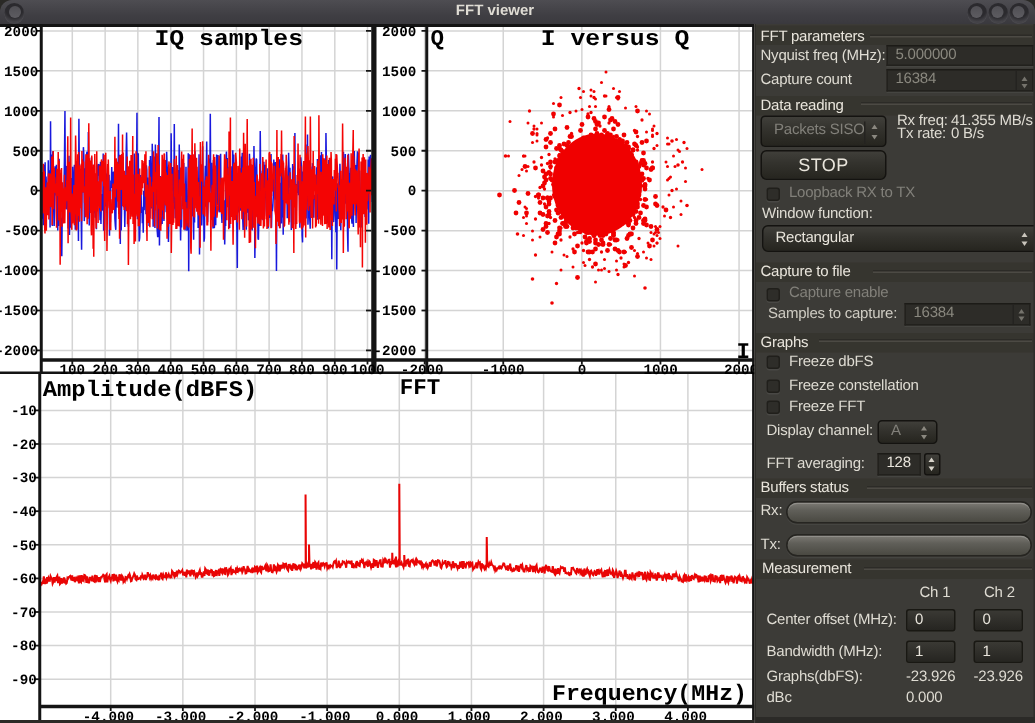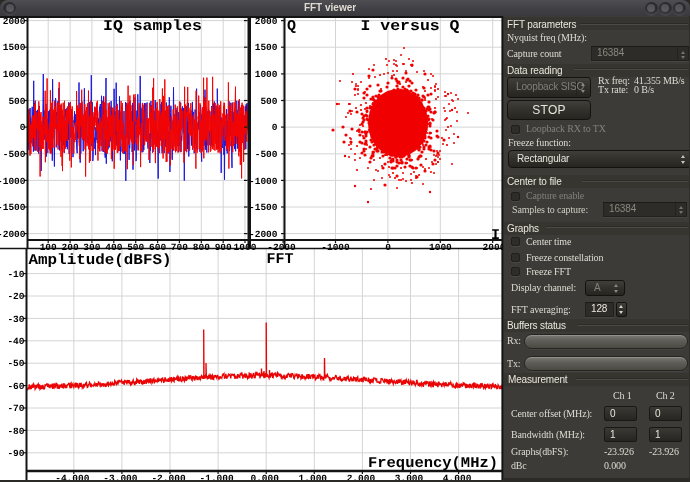--- a/index.html
+++ b/index.html
@@ -13,21 +13,21 @@
 .wbtn { position:absolute; top:1.5px; width:13px; height:13px; border-radius:50%;
   background:radial-gradient(circle at 50% 30%, #2b2a2e 52%, #454449 78%);
   box-shadow: 0 1px 0 rgba(255,255,255,0.07); }
 .wbtn::after { content:""; position:absolute; left:2.5px; top:2.5px; width:8px; height:8px;
   border-radius:50%; background:linear-gradient(#504f54,#5d5c61); }
 
 #plots { position:absolute; left:0; top:16px; width:503px; height:466px; background:#fff; }
 
 #panel { position:absolute; left:503px; top:16px; width:187px; height:466px;
   background:#3c3b37; color:#dfdcd3; font-size:10px; letter-spacing:-0.15px; border-left:1px solid #2e2d29; }
-.lab { position:absolute; white-space:nowrap;font-family:Liberation Serif, serif; }
+.lab { position:absolute; white-space:nowrap; }
 .glab { position:absolute; white-space:nowrap; color:#eae6dd; }
 .gline { position:absolute; height:2px; border-top:1px solid #2c2b27; border-bottom:1px solid #4c4a44; }
 .dis { color:#82807a; }
 .field { position:absolute; background:#2d2c28; border:1px solid #22211d; border-top:1px solid #1c1b17;
   box-shadow:0 1px 0 rgba(255,255,255,0.05); color:#8a887f; padding-left:5px; line-height:12px; }
 .btnface { background:linear-gradient(#403f3a,#34332e 40%,#26251f); border:1px solid #141310; border-radius:3px; }
 .cbox { position:absolute; width:9px; height:9px; border-radius:2px;
   background:#2e2d29; border:1px solid #201f1b; box-shadow:0 1px 0 rgba(255,255,255,0.07); }
 .spnsep { position:absolute; width:1px; background:#242320; }
 .arr { position:absolute; width:0; height:0; }
@@ -3396,62 +3396,63 @@
 
   <div style="position:absolute;left:0;right:0;top:1px;height:13px;background:#36352f"></div>
   <div style="position:absolute;left:0;right:0;top:47.5px;height:13px;background:#36352f"></div>
   <div style="position:absolute;left:0;right:0;top:158.5px;height:13px;background:#36352f"></div>
   <div style="position:absolute;left:0;right:0;top:205.5px;height:13px;background:#36352f"></div>
   <div style="position:absolute;left:0;right:0;top:302.5px;height:13px;background:#36352f"></div>
   <div style="position:absolute;left:0;right:0;top:356.5px;height:13px;background:#36352f"></div>
   <div class="glab" style="left:3px;top:2.5px">FFT parameters</div>
   <div class="gline" style="left:76px;right:2px;top:7px"></div>
   <div class="lab" style="left:3px;top:16px">Nyquist freq (MHz):</div>
+  <div class="field" style="left:87px;top:14px;width:98px;height:14px">5.000000</div>
   <div class="lab" style="left:3px;top:32px">Capture count</div>
   <div class="field" style="left:87px;top:30px;width:98px;height:15px">16384</div>
   <div class="spnsep" style="left:173px;top:31px;height:13px"></div>
   <div class="arr" style="left:177px;top:35px;border-left:2.5px solid transparent;border-right:2.5px solid transparent;border-bottom:3.5px solid #75736c"></div>
   <div class="arr" style="left:177px;top:40px;border-left:2.5px solid transparent;border-right:2.5px solid transparent;border-top:3.5px solid #75736c"></div>
   <div class="glab" style="left:3px;top:49px">Data reading</div>
   <div class="gline" style="left:70px;right:2px;top:52px"></div>
 
   <div class="btnface" style="position:absolute;left:3px;top:61px;width:84px;height:21px">
-     <span class="dis" style="position:absolute;left:8px;top:3px">Loopback SISO</span>
+     <span class="dis" style="position:absolute;left:8px;top:3px">Packets SISO</span>
      <div class="spnsep" style="left:68px;top:3px;height:15px"></div>
      <div class="arr" style="left:73px;top:5px;border-left:2.5px solid transparent;border-right:2.5px solid transparent;border-bottom:3.5px solid #8b8880"></div>
      <div class="arr" style="left:73px;top:12px;border-left:2.5px solid transparent;border-right:2.5px solid transparent;border-top:3.5px solid #8b8880"></div>
   </div>
   <div class="lab" style="left:94px;top:59px">Rx freq:</div>
   <div class="lab" style="left:130px;top:59px">41.355 MB/s</div>
   <div class="lab" style="left:94px;top:68px">Tx rate:</div>
   <div class="lab" style="left:130px;top:68px">0 B/s</div>
   <div class="btnface" style="position:absolute;left:3px;top:84px;width:84px;height:20px;border-radius:4px;text-align:center;line-height:19px;font-size:12px;letter-spacing:0.3px;color:#e9e5dc">STOP</div>
 
   <div class="cbox" style="left:7px;top:109px"></div>
   <div class="lab dis" style="left:22px;top:107px">Loopback RX to TX</div>
-  <div class="lab" style="left:4px;top:121px">Freeze function:</div>
+  <div class="lab" style="left:4px;top:121px">Window function:</div>
   <div class="btnface" style="position:absolute;left:4px;top:134px;width:210px;height:18px;border-radius:4px">
      <span style="position:absolute;left:8px;top:1.5px;color:#e9e5dc">Rectangular</span>
      <div class="arr" style="left:172px;top:4px;border-left:2.5px solid transparent;border-right:2.5px solid transparent;border-bottom:3.5px solid #c9c5bc"></div>
      <div class="arr" style="left:172px;top:10px;border-left:2.5px solid transparent;border-right:2.5px solid transparent;border-top:3.5px solid #c9c5bc"></div>
   </div>
-  <div class="glab" style="left:3px;top:160px">Center to file</div>
+  <div class="glab" style="left:3px;top:160px">Capture to file</div>
   <div class="gline" style="left:78px;right:2px;top:164px"></div>
   <div class="cbox" style="left:7px;top:176px"></div>
   <div class="lab dis" style="left:22px;top:174px">Capture enable</div>
   <div class="lab" style="left:8px;top:188px;color:#cfccc3">Samples to capture:</div>
   <div class="field" style="left:99px;top:186px;width:84px;height:15px">16384</div>
   <div class="spnsep" style="left:171px;top:187px;height:13px"></div>
   <div class="arr" style="left:175px;top:190px;border-left:2.5px solid transparent;border-right:2.5px solid transparent;border-bottom:3.5px solid #75736c"></div>
   <div class="arr" style="left:175px;top:195px;border-left:2.5px solid transparent;border-right:2.5px solid transparent;border-top:3.5px solid #75736c"></div>
   <div class="glab" style="left:3px;top:207px">Graphs</div>
   <div class="gline" style="left:42px;right:2px;top:210px"></div>
 
   <div class="cbox" style="left:7px;top:221px"></div>
-  <div class="lab" style="left:22px;top:220px">Center time</div>
+  <div class="lab" style="left:22px;top:220px">Freeze dbFS</div>
   <div class="cbox" style="left:7px;top:237px"></div>
   <div class="lab" style="left:22px;top:236px">Freeze constellation</div>
   <div class="cbox" style="left:7px;top:251px"></div>
   <div class="lab" style="left:22px;top:250px">Freeze FFT</div>
 
   <div class="lab" style="left:7px;top:266px">Display channel:</div>
   <div class="btnface" style="position:absolute;left:81px;top:264px;width:40px;height:16px">
      <span class="dis" style="position:absolute;left:8px;top:1px">A</span>
      <div class="arr" style="left:28px;top:3px;border-left:2.5px solid transparent;border-right:2.5px solid transparent;border-bottom:3.5px solid #8b8880"></div>
      <div class="arr" style="left:28px;top:9px;border-left:2.5px solid transparent;border-right:2.5px solid transparent;border-top:3.5px solid #8b8880"></div>

